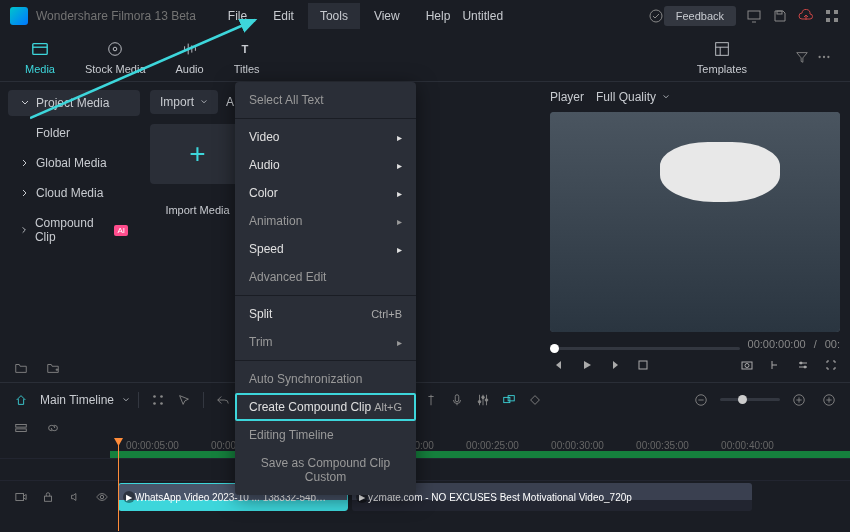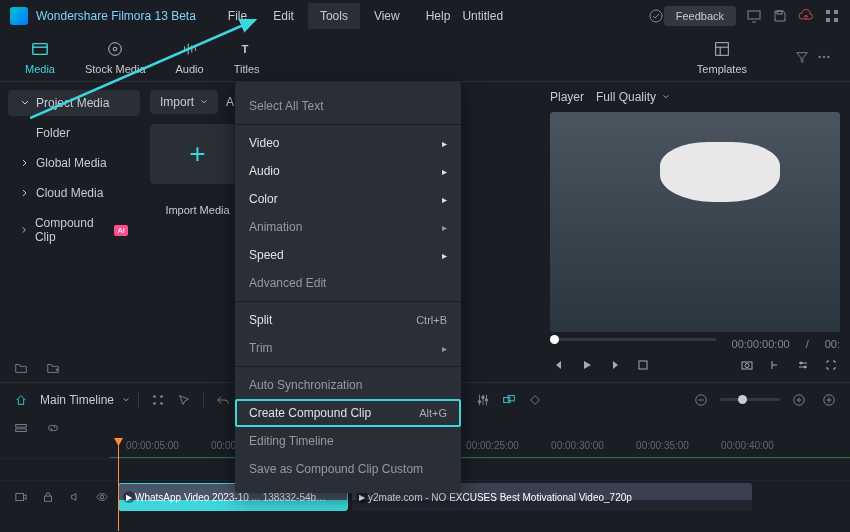--- a/index.html
+++ b/index.html
@@ -1,20 +1,20 @@
 <!DOCTYPE html>
 <html><head>
 <meta charset="utf-8">
 <style>
 * { margin: 0; padding: 0; box-sizing: border-box; font-family: -apple-system, BlinkMacSystemFont, "Segoe UI", sans-serif; }
 body { background: #1a1d24; color: #c8cbd0; width: 850px; height: 532px; overflow: hidden; position: relative; font-size: 12px; }
 
 .titlebar { height: 32px; display: flex; align-items: center; padding: 0 10px; background: #1a1d24; }
 .logo { width: 18px; height: 18px; background: linear-gradient(135deg, #00c4cc, #0077ff); border-radius: 3px; margin-right: 8px; }
-.appname { font-size: 12px; color: #7dd3fc; margin-right: 20px; }
+.appname { font-size: 12px; color: #737373; margin-right: 20px; }
 .menubar { display: flex; gap: 2px; }
 .menubar span { padding: 6px 12px; cursor: pointer; font-size: 12px; color: #c8cbd0; }
 .menubar span.active { background: #2a2e37; }
 .titlebar-center { flex: 1; display: flex; justify-content: space-between; align-items: center; gap: 8px; }
 .titlebar-right { display: flex; align-items: center; gap: 10px; }
 .feedback { padding: 4px 12px; background: #333740; border-radius: 3px; font-size: 11px; }
 .tb-icon { width: 16px; height: 16px; display: inline-flex; align-items: center; justify-content: center; color: #888; }
 .tb-icon svg { width: 16px; height: 16px; }
 .cloud-icon { color: #c94545; }
 
@@ -34,54 +34,54 @@
 
 .mid-panel { flex: 1; padding: 8px 10px; position: relative; text-align: center; }
 .mid-top { display: flex; gap: 8px; align-items: center; margin-bottom: 10px; }
 .import-btn { padding: 5px 10px; background: #2a2e37; border-radius: 4px; display: flex; align-items: center; gap: 6px; font-size: 12px; }
 .media-grid { display: flex; gap: 10px; flex-wrap: wrap; }
 .media-card { width: 95px; }
 .media-thumb { width: 95px; height: 60px; background: #2a2e37; border-radius: 4px; display: flex; align-items: center; justify-content: center; overflow: hidden; position: relative; }
 .plus-big { color: #3dd6db; font-size: 28px; font-weight: 300; }
 .media-label { font-size: 11px; margin-top: 20px; white-space: nowrap; overflow: hidden; text-overflow: ellipsis; }
 
-.dropdown { position: absolute; top: 0; left: 95px; width: 226px; background: #2a2e37; border-radius: 4px; box-shadow: 0 4px 20px rgba(0,0,0,0.5); padding: 10px 0; z-index: 100; }
+.dropdown { position: absolute; top: 0; left: 95px; width: 181px; background: #2a2e37; border-radius: 4px; box-shadow: 0 4px 20px rgba(0,0,0,0.5); padding: 4px 0; z-index: 100; }
 .dropdown-item { padding: 7px 14px; font-size: 12px; display: flex; justify-content: space-between; align-items: center; cursor: pointer; color: #999; }
 .dropdown-item.enabled { color: #e0e0e0; }
 .dropdown-item .chev { font-size: 10px; }
 .dropdown-sep { height: 1px; background: #1a1d24; margin: 4px 0; }
 .dropdown-item.highlighted { position: relative; color: #e0e0e0; }
 .dropdown-item.highlighted::before { content: ''; position: absolute; inset: 0; border: 2px solid #3dd6db; border-radius: 2px; pointer-events: none; }
 .shortcut { font-size: 11px; color: #aaa; }
 
 .right-panel { width: 310px; background: #1a1d24; padding: 8px 10px; display: flex; flex-direction: column; }
 .player-top { display: flex; align-items: center; gap: 12px; font-size: 12px; margin-bottom: 8px; }
 .quality { display: flex; align-items: center; gap: 6px; }
 .preview { flex: 1; background: linear-gradient(135deg, #3a4552, #5a6570); border-radius: 4px; position: relative; overflow: hidden; }
 .preview-face { position: absolute; inset: 0; background: linear-gradient(180deg, #4a5560 0%, #2a3540 100%); }
 .preview-face::after { content:''; position:absolute; top:30px; right:60px; width:120px; height:60px; background:#e8e8e8; border-radius:40% 40% 45% 45%; }
-.scrub-row { display: flex; align-items: flex-start; gap: 16px; font-size: 11px; color: #888; margin-top: 6px; }
+.scrub-row { display: flex; align-items: flex-end; gap: 8px; font-size: 11px; color: #888; margin-top: 6px; }
 .scrub { flex: 1; height: 3px; background: #333740; border-radius: 2px; position: relative; }
 .scrub::before { content: ''; position: absolute; left: 0; top: -3px; width: 9px; height: 9px; background: #fff; border-radius: 50%; }
 .player-ctrl { display: flex; align-items: center; justify-content: space-between; margin-top: 6px; }
 .pc-group { display: flex; gap: 10px; align-items: center; }
 .pc-btn { width: 18px; height: 18px; display: flex; align-items: center; justify-content: center; color: #aaa; }
 
 .bottom-toolbar { height: 34px; display: flex; align-items: center; padding: 0 10px; border-top: 1px solid #2a2e37; gap: 4px; }
 .tool-ic { width: 22px; height: 22px; display: flex; align-items: center; justify-content: center; color: #888; cursor: pointer; }
 .tool-ic.teal { color: #3dd6db; }
 .tool-sep { width: 1px; height: 16px; background: #333740; margin: 0 4px; }
 .main-tl-label { font-size: 12px; margin: 0 4px; }
 .zoom-group { margin-left: auto; display: flex; align-items: center; gap: 8px; }
 .zoom-track { width: 60px; height: 3px; background: #333740; border-radius: 2px; position: relative; }
 .zoom-track::before { content:''; position:absolute; left:18px; top:-3px; width:9px; height:9px; background:#ccc; border-radius:50%; }
 
 .timeline { height: 115px; position: relative; background: #1a1d24; }
 .tl-row1 { height: 24px; display: flex; align-items: center; padding: 0 10px; gap: 10px; }
-.ruler { position: absolute; top: 24px; left: 110px; right: 0; z-index:0; height: 18px; display: flex; font-size: 10px; color: #666; border-bottom: 1px solid #15803d; }
+.ruler { position: absolute; top: 24px; left: 110px; right: 0; z-index:0; height: 18px; display: flex; font-size: 10px; color: #666; border-bottom: 7px solid #15803d; }
 .ruler span { width: 85px; text-align: center; }
 .playhead { position: absolute; left: 118px; top: 22px; bottom: 0; width: 1px; background: #ff8c3a; z-index: 3; }
 .playhead::before { content:''; position:absolute; top:0; left:-4px; width:9px; height:8px; background:#ff8c3a; clip-path: polygon(0 0, 100% 0, 50% 100%); }
 .tracks { position: absolute; top: 42px; left: 0; right: 0; bottom: 0; }
 .track { height: 32px; display: flex; align-items: center; border-top: 1px solid #222530; }
 .track-head { width: 110px; padding-left: 12px; display: flex; gap: 10px; align-items: center; color: #888; }
 .track-body { flex: 1; position: relative; height: 100%; }
 .clip { position: absolute; top: 2px; height: 28px; border-radius: 3px; overflow: hidden; font-size: 10px; color: #fff; display: flex; align-items: center; padding: 0 18px 0 6px; }
 .clip1 { left: 8px; width: 230px; background: linear-gradient(180deg, #4a556a 60%, #3dd6db 60%); border: 1px solid #3dd6db; }
 .clip2 { left: 242px; width: 400px; background: linear-gradient(180deg, #3a4050 60%, #222530 60%); }

